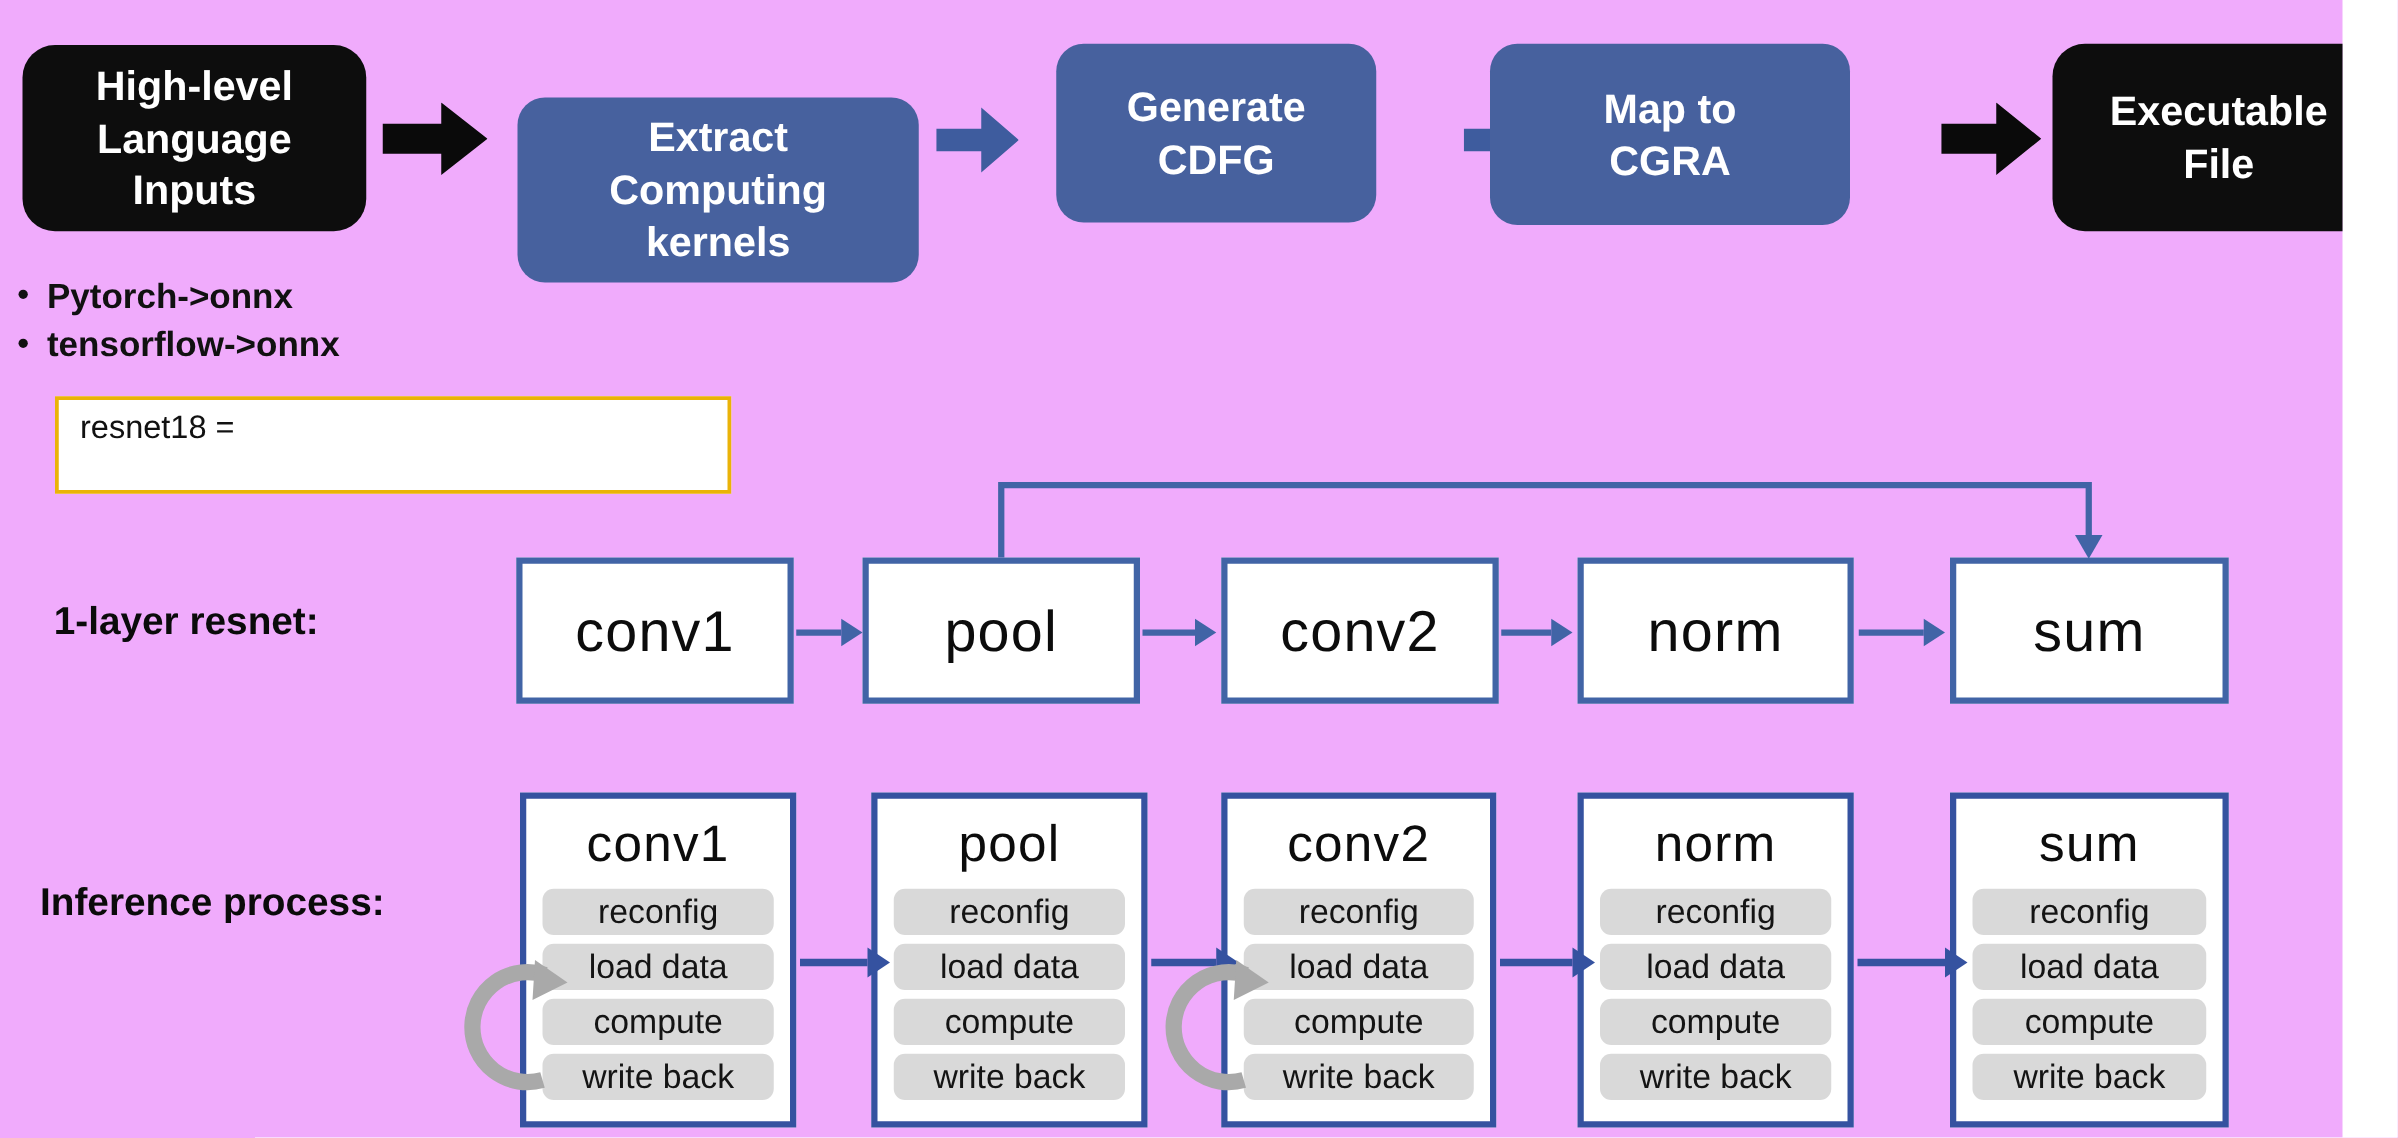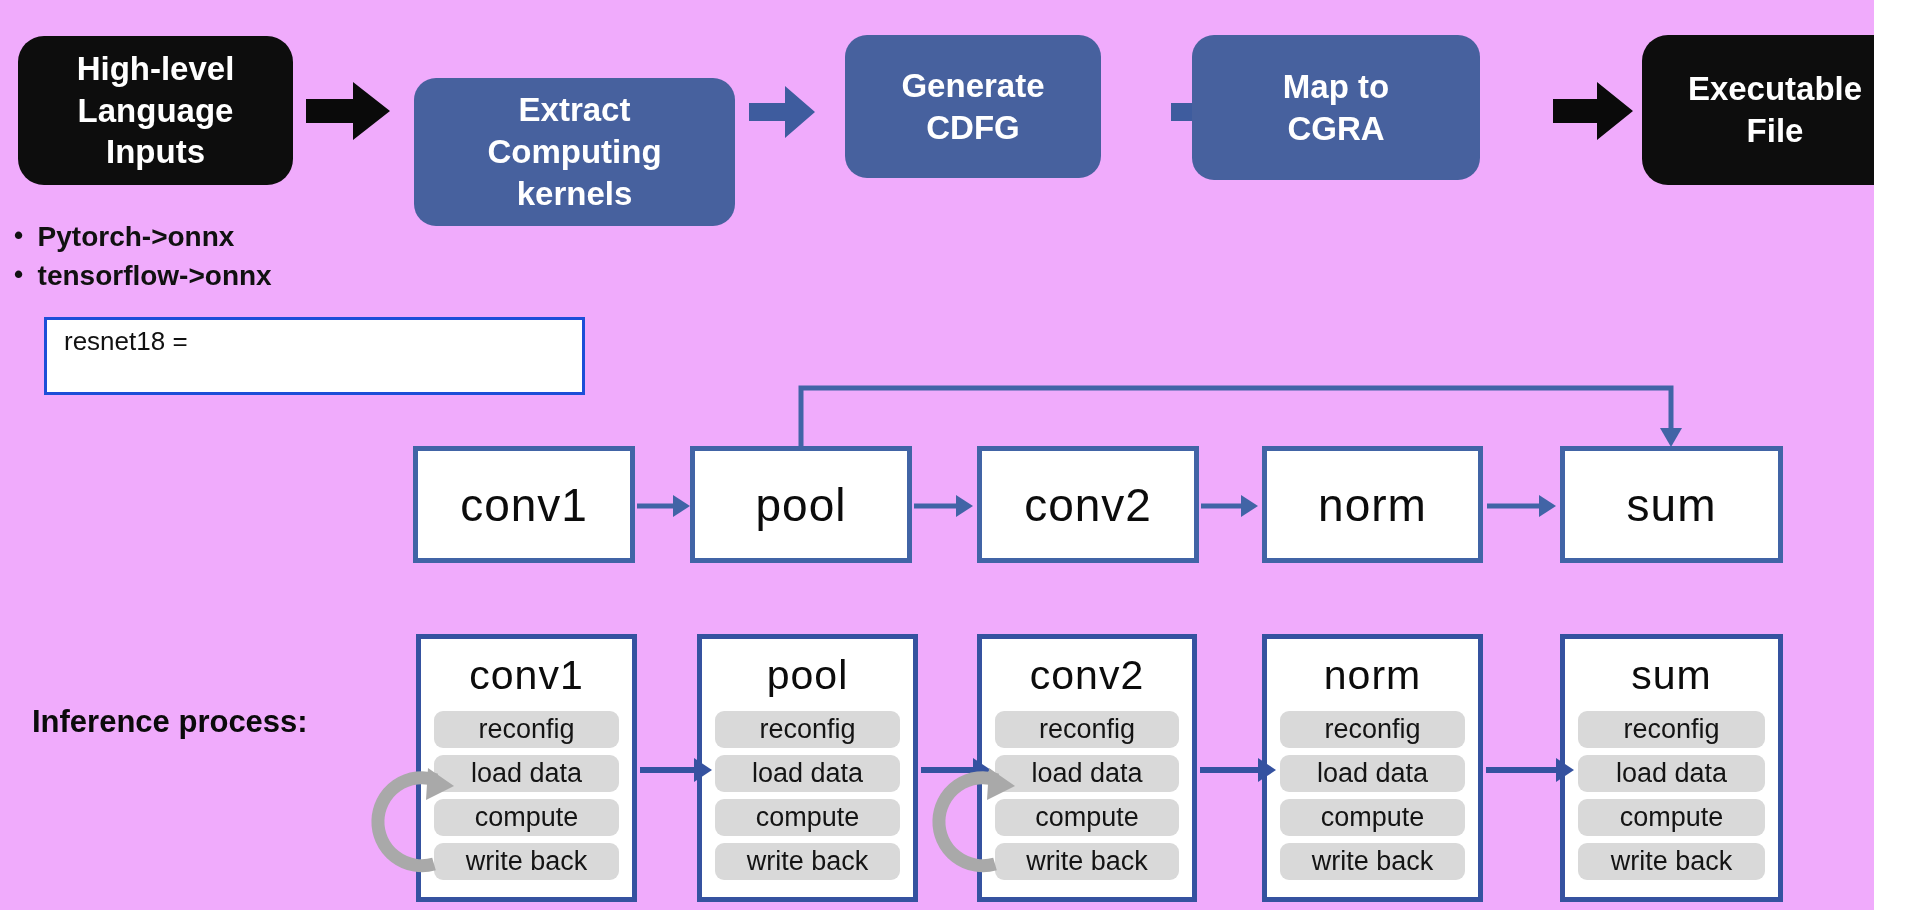--- a/index.html
+++ b/index.html
@@ -22,21 +22,21 @@
   .flow-arrow{position:absolute;}
 
   
   .note{position:absolute;font-weight:700;font-size:28px;line-height:38px;color:var(--text-black);}
   .note.blue{color:var(--bullet-blue);}
   .note .li{display:block;margin-bottom:1px;}
   .note .li::before{content:"\2022\00a0\00a0";font-size:26px;position:relative;top:-2px;}
 
   
   .codebox{position:absolute;left:44px;top:317px;width:541px;height:78px;
-           border:3px solid #1d4ed8;background:#fff;padding:5px 0 0 17px;
+           border:3px solid #eab308;background:#fff;padding:5px 0 0 17px;
            font-size:26px;line-height:33px;color:#111;}
 
   .rowlabel{position:absolute;font-weight:700;font-size:31px;color:#0b0b0b;}
 
   
   .rnode{position:absolute;top:446px;height:117px;background:#fff;
          border:5px solid var(--line-blue);display:flex;align-items:center;justify-content:center;
          font-size:46px;font-weight:400;color:#0c0c0c;letter-spacing:1px;}
 
   
@@ -100,20 +100,21 @@
   <div class="note" style="left:14px;top:218px;">
     <span class="li">Pytorch-&gt;onnx</span>
     <span class="li">tensorflow-&gt;onnx</span>
   </div>
 
 
   <div class="codebox">
     <div>resnet18 =</div>
   </div>
 
+  <div class="rowlabel" style="left:43px;top:479px;">1-layer resnet:</div>
 
   <div class="rnode" style="left:413px;width:222px;">conv1</div>
   <div class="rnode" style="left:690px;width:222px;">pool</div>
   <div class="rnode" style="left:977px;width:222px;">conv2</div>
   <div class="rnode" style="left:1262px;width:221px;">norm</div>
   <div class="rnode" style="left:1560px;width:223px;">sum</div>
 
   <div class="rowlabel" style="left:32px;top:704px;">Inference process:</div>
 
   <div class="inode" style="left:416px;width:221px;">

